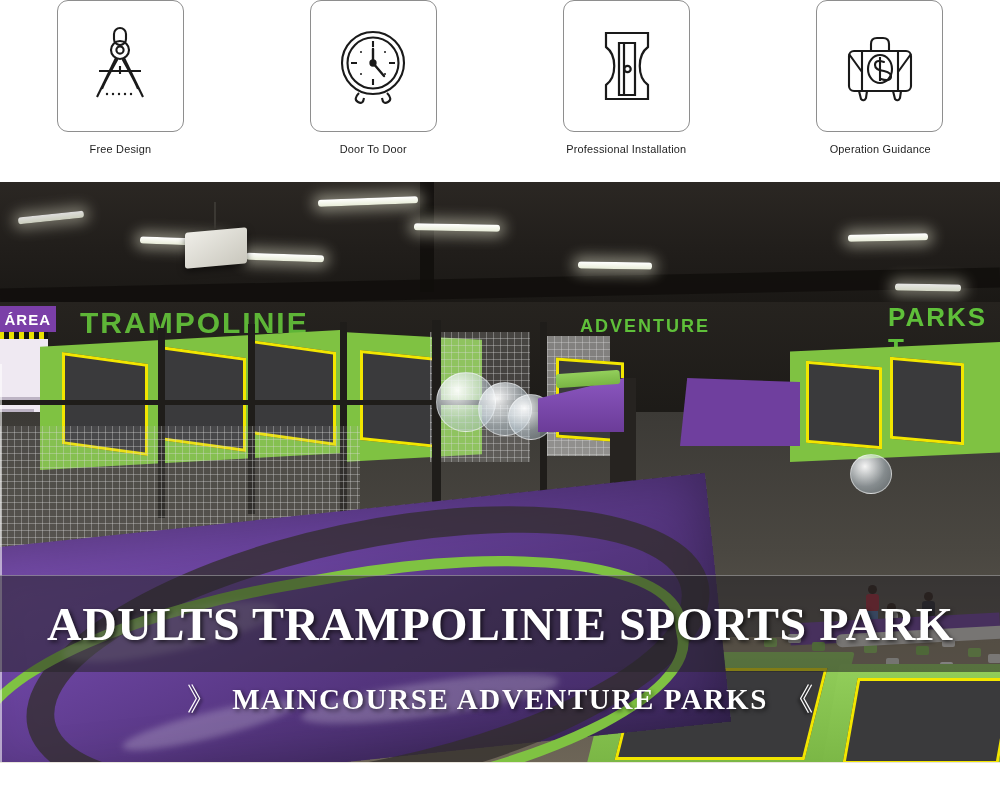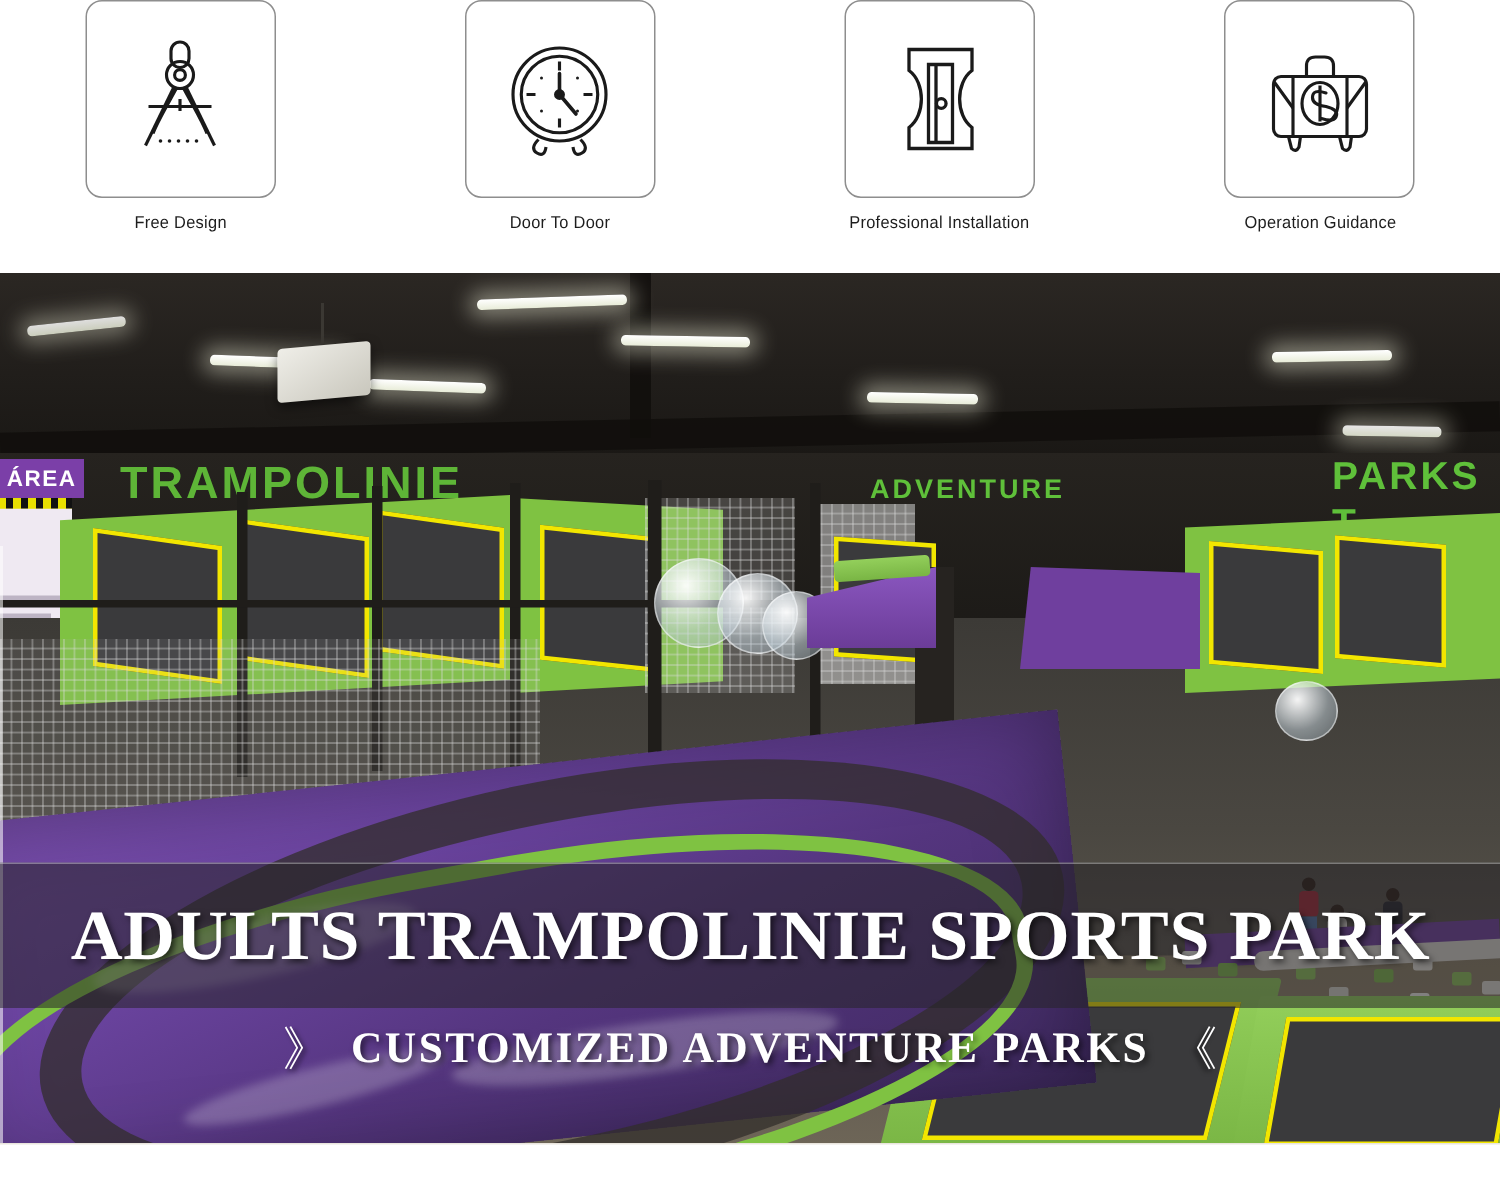--- a/index.html
+++ b/index.html
@@ -403,21 +403,21 @@
     <div class="tarp-sheen" style="left:300px;top:500px;width:260px;height:34px;transform:rotate(-8deg);"></div>
     <div class="tarp-sheen" style="left:120px;top:530px;width:180px;height:26px;transform:rotate(-14deg);"></div>
 
     <div class="edge-l"></div>
 
     <div class="banner">
       <div class="banner-title">ADULTS TRAMPOLINIE SPORTS PARK</div>
     </div>
     <div class="subtitle-row">
       <span class="chev">》</span>
-      <span class="sub-text">CUSTOMIZED ADVENTURE PARKS</span>
+      <span class="sub-text">MAINCOURSE ADVENTURE PARKS</span>
       <span class="chev right">》</span>
     </div>
 
   </div>
 
   <div class="bottom-strip"></div>
 
 </div>
 
 </body></html>

